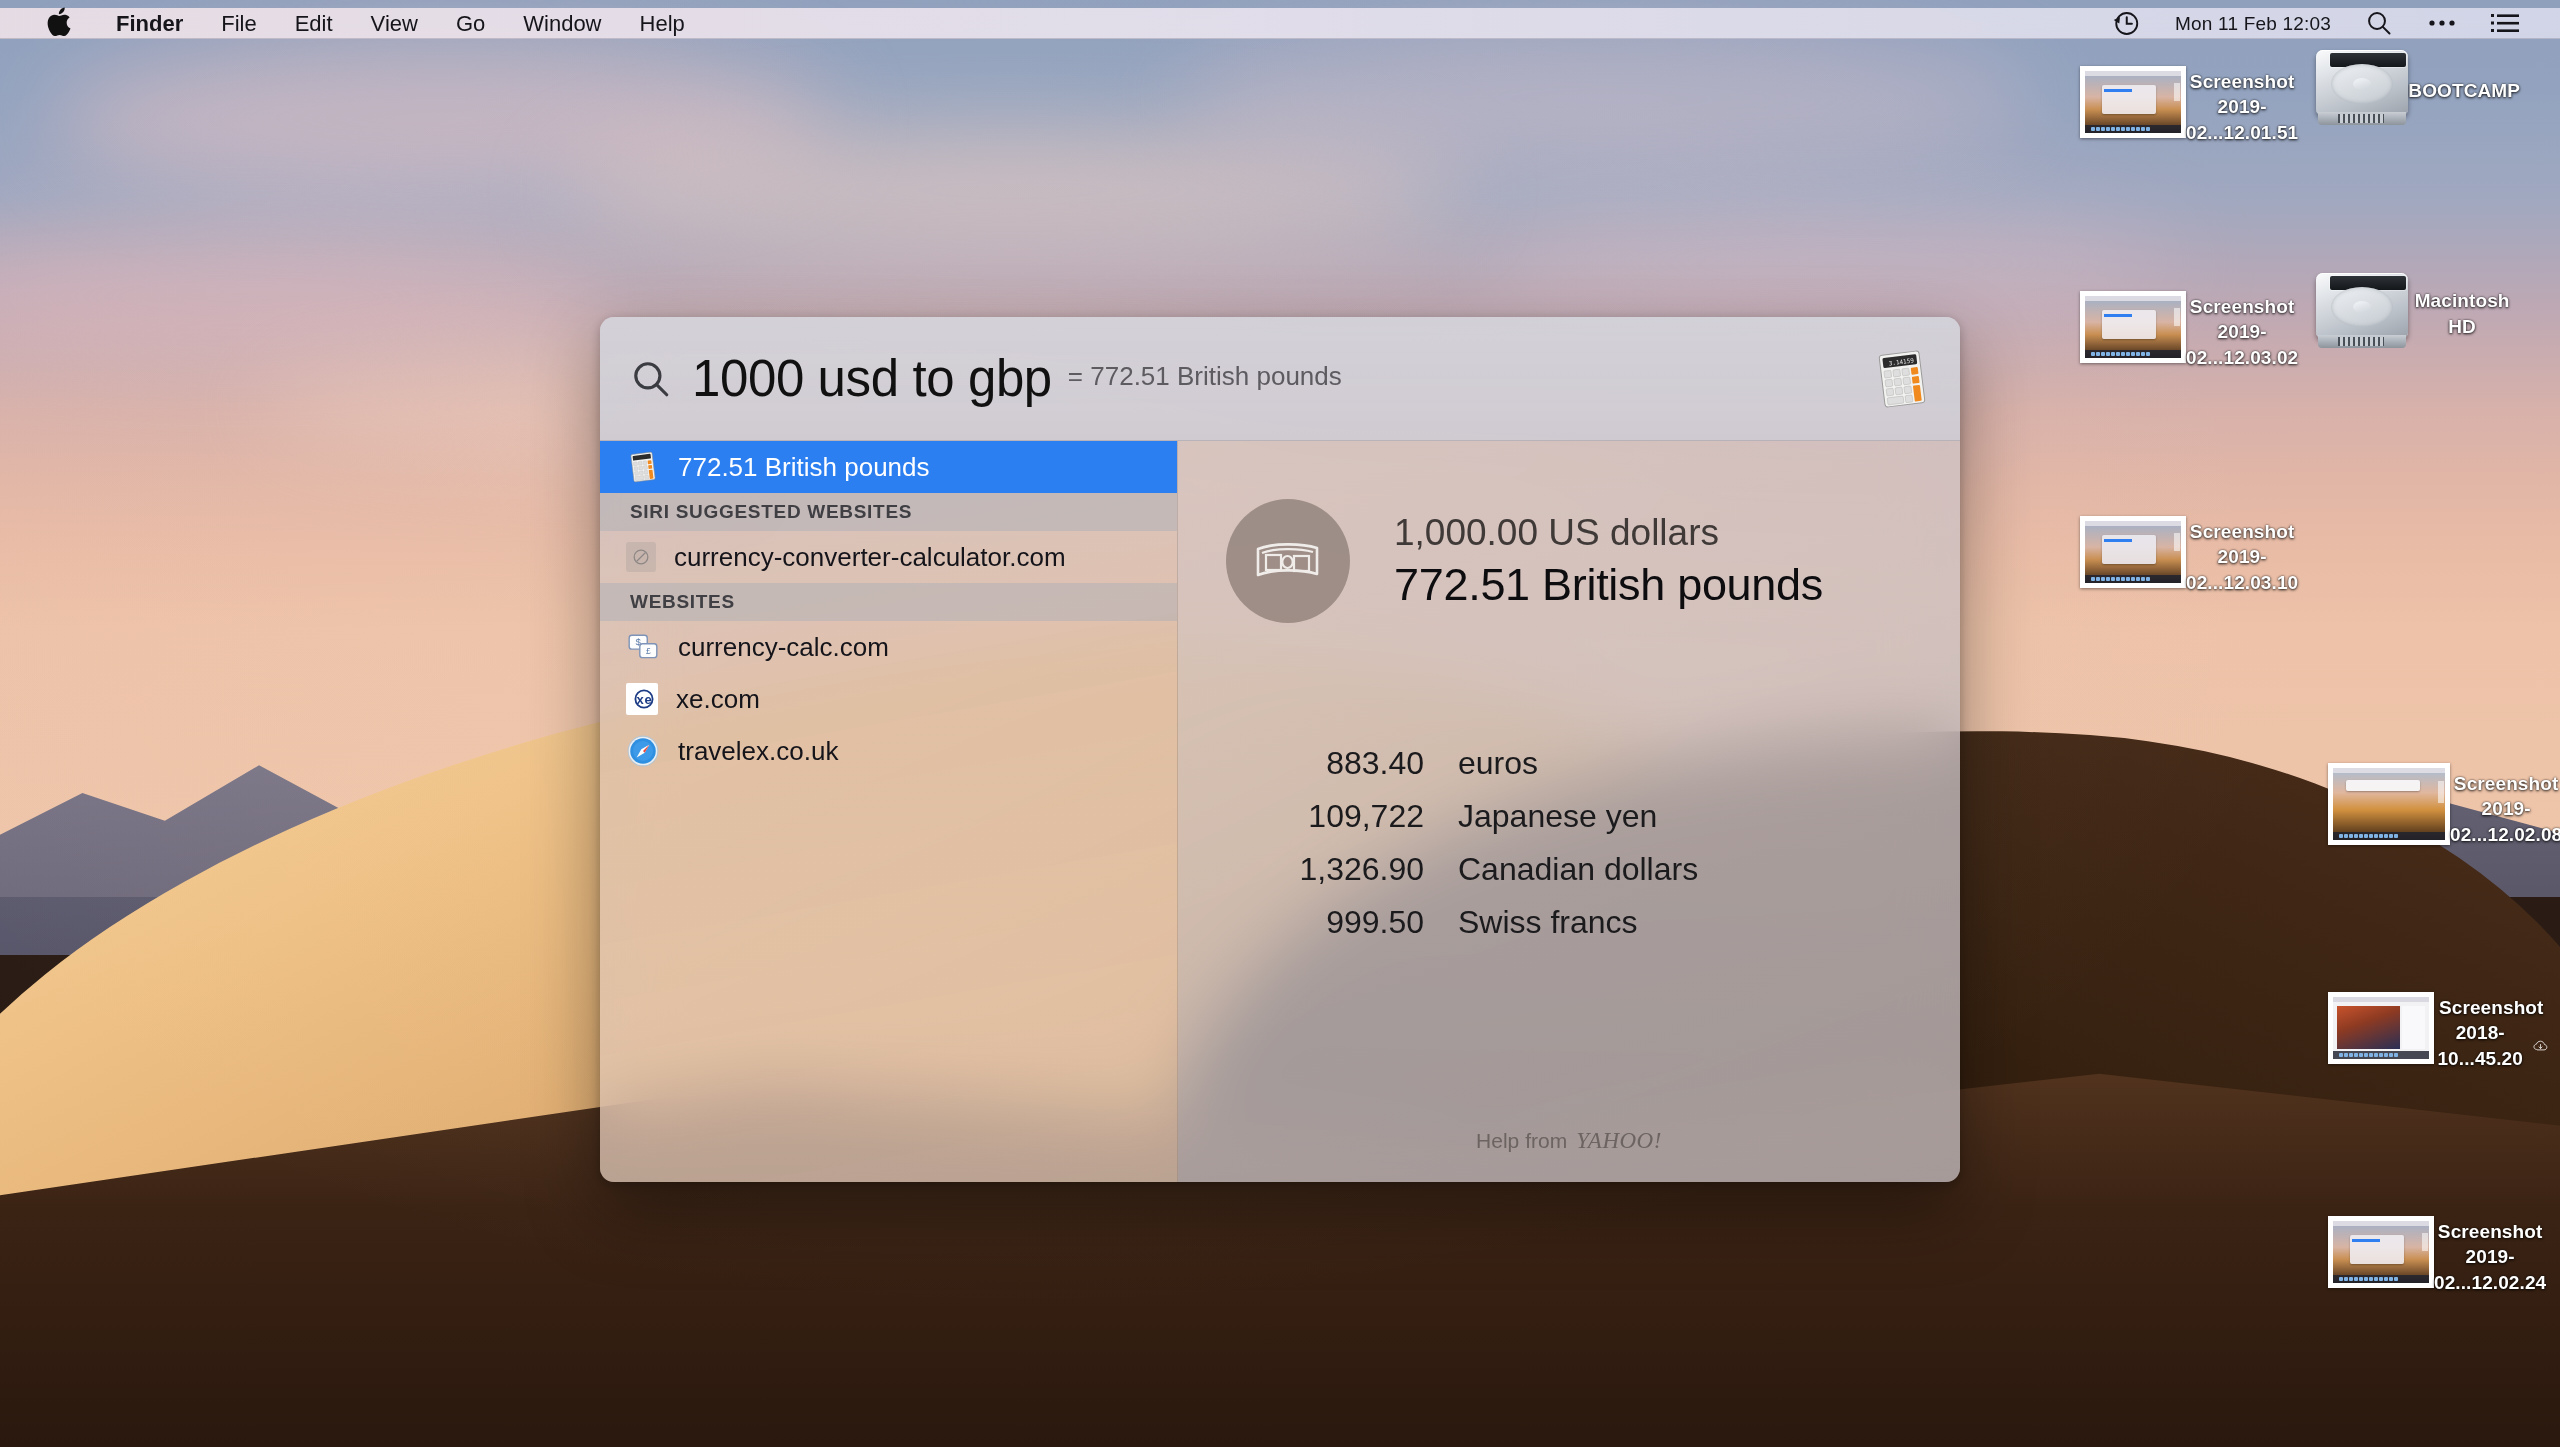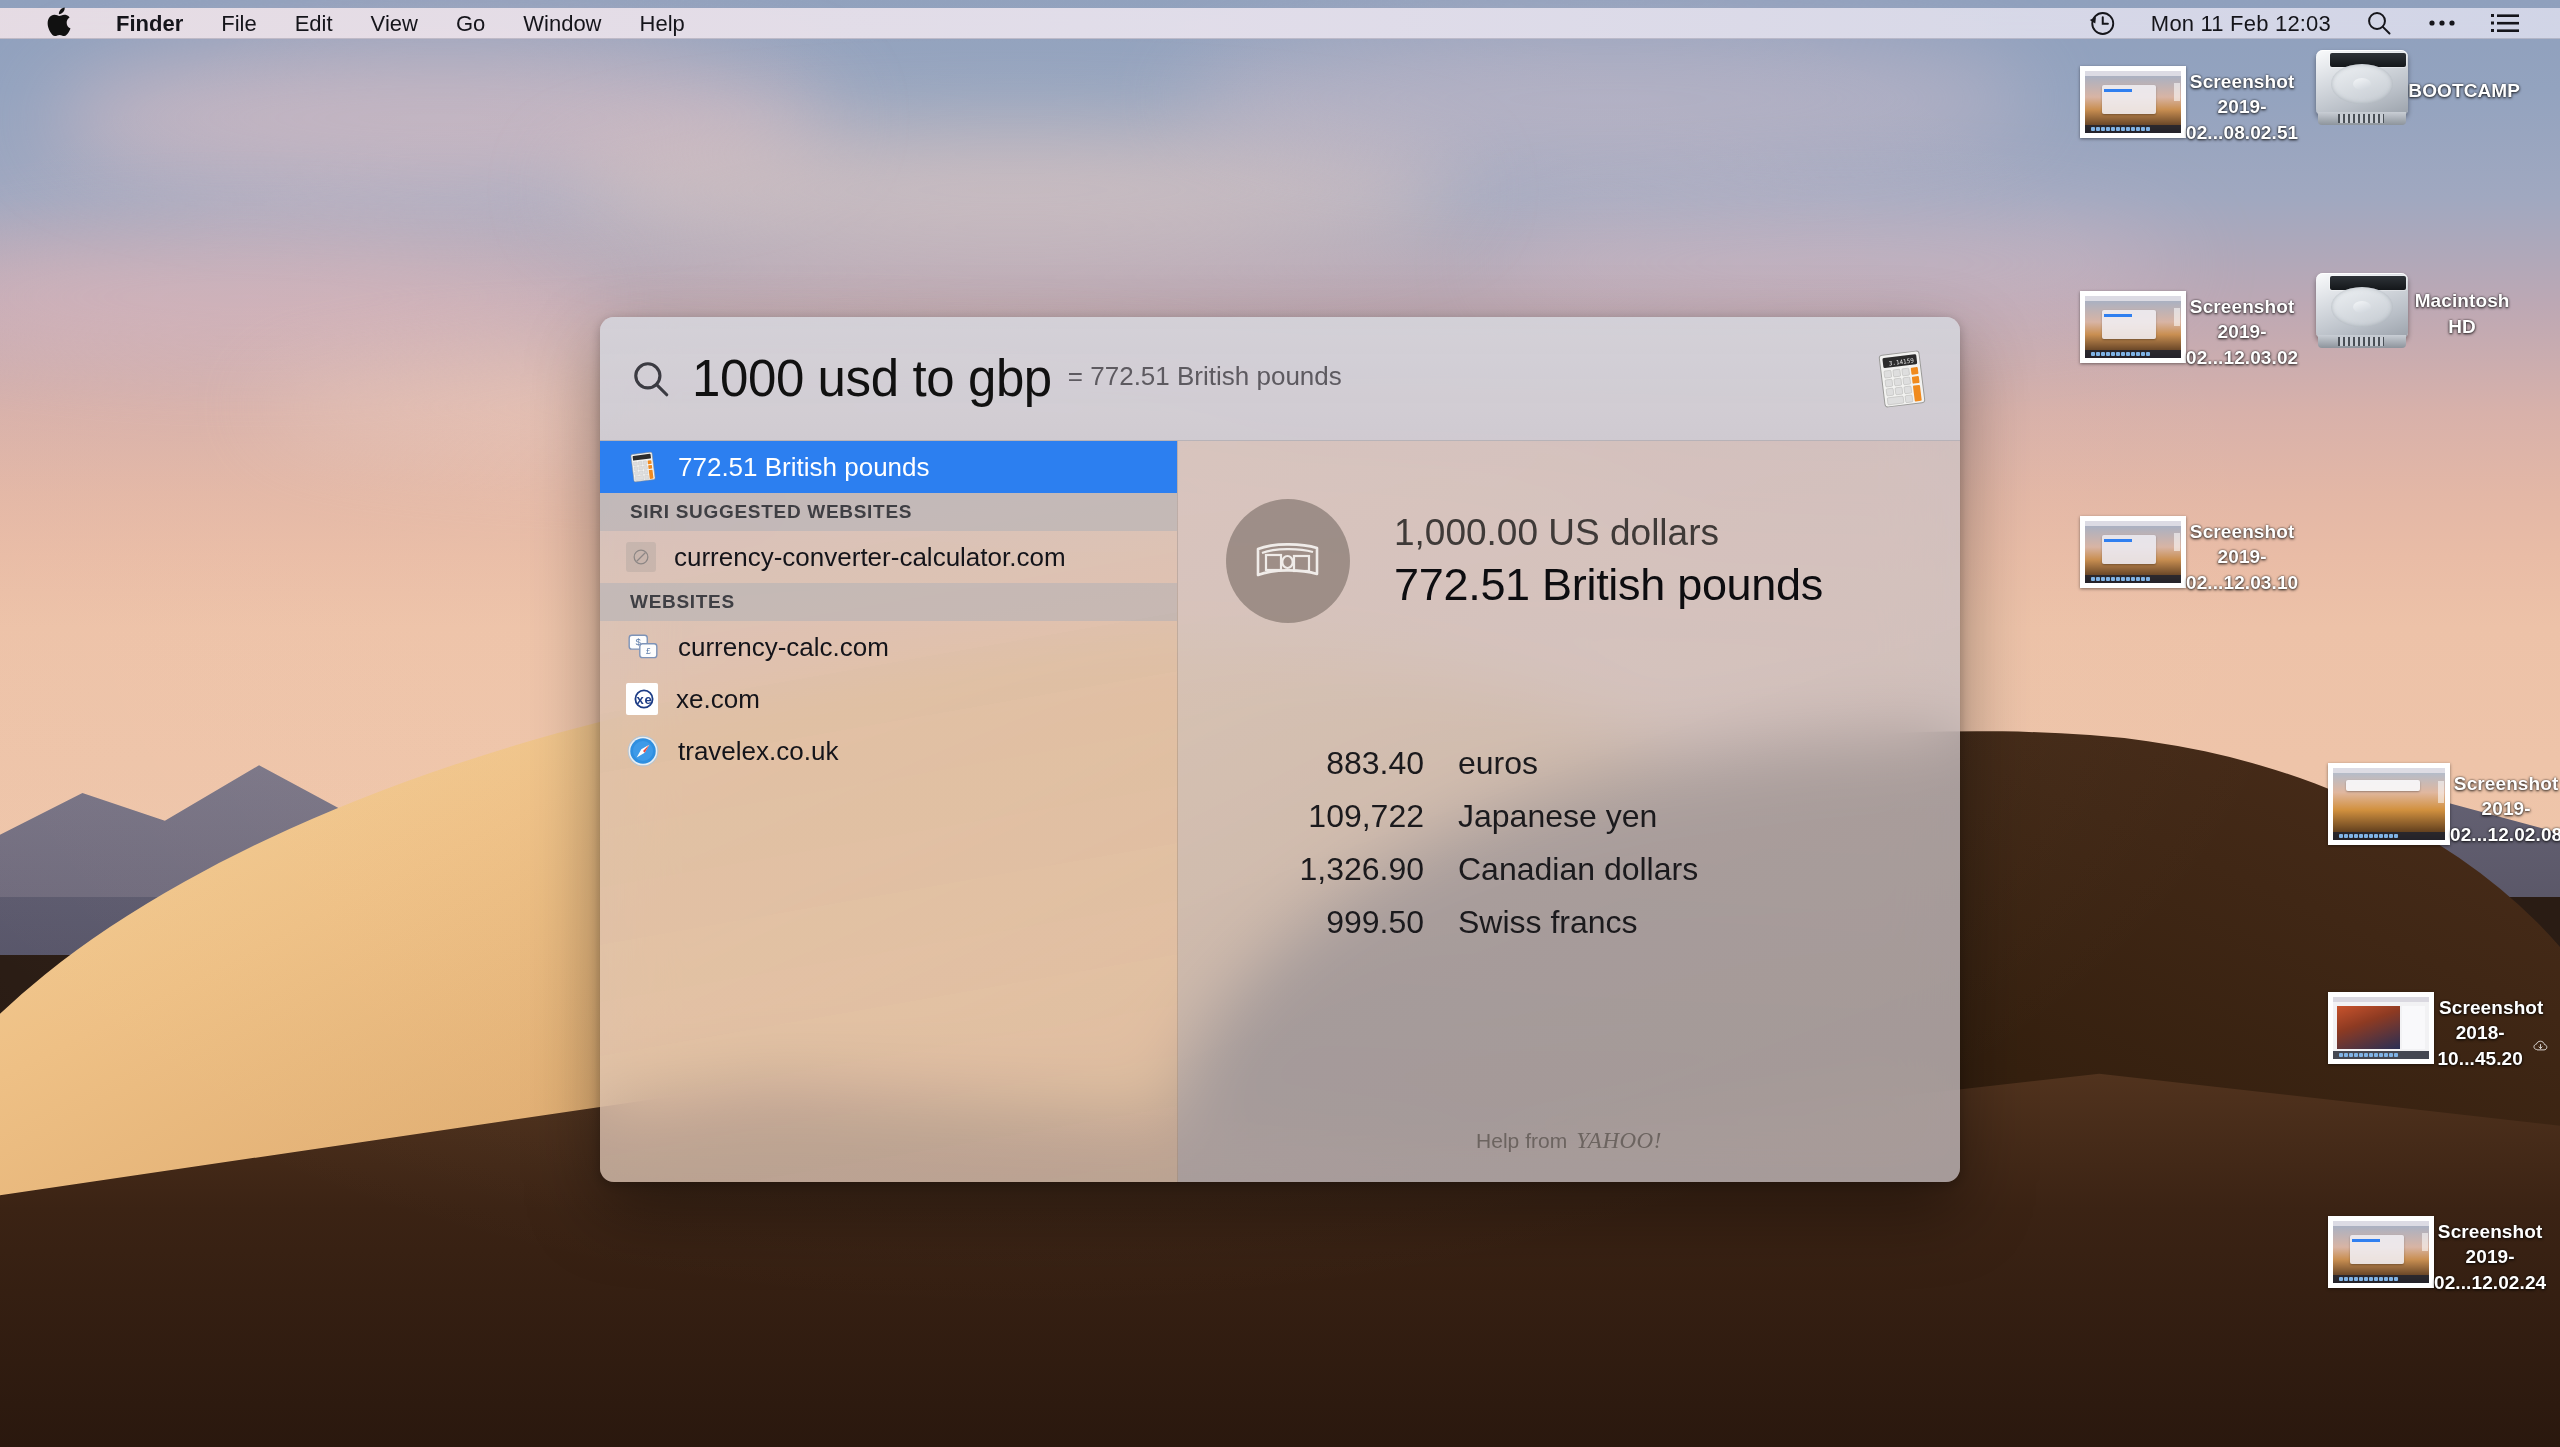--- a/index.html
+++ b/index.html
@@ -89,21 +89,21 @@
     font-size:22px; color:#15151b;
     border-bottom:1px solid rgba(120,120,140,.35);
     z-index:30;
   }
   .mb-left { display:flex; align-items:center; gap:0; padding-left:26px; }
   .mb-item { padding:0 19px; line-height:45px; cursor:default; white-space:nowrap; }
   .mb-item.bold { font-weight:bold; }
   .apple-logo { width:27px; height:32px; display:block; margin-right:6px; }
   .mb-right { margin-left:auto; display:flex; align-items:center; gap:0; padding-right:24px; }
   .mb-r-item { padding:0 17px; line-height:45px; display:flex; align-items:center; white-space:nowrap;}
-  .mb-clock { font-size:22px; letter-spacing:.2px; }
+  .mb-clock { font-size:19px; letter-spacing:.2px; }
 
   
   .desk-icon {
     position:absolute; width:210px;
     display:flex; align-items:center;
     z-index:10;
   }
   .thumb {
     background:#fff; padding:5px;
     box-shadow:0 1px 3px rgba(0,0,0,.45);
@@ -359,21 +359,21 @@
           <i></i>
           <i></i>
           <i></i>
           <i></i>
         </div>
     </div>
   </div>
   <div class="icon-label">
     <div>Screenshot</div>
     <div class="l2">
-      <span>2019-02...08.02.51</span>
+      <span>2019-02...12.01.51</span>
     </div>
   </div>
 </div>
 
 <div class="desk-icon" style="left:2310px; top:42px;">
   <div class="hd-icon">
     <div class="hd-body">
         <div class="hd-label"></div>
         <div class="hd-platter">
           <div class="hd-hub"></div>

